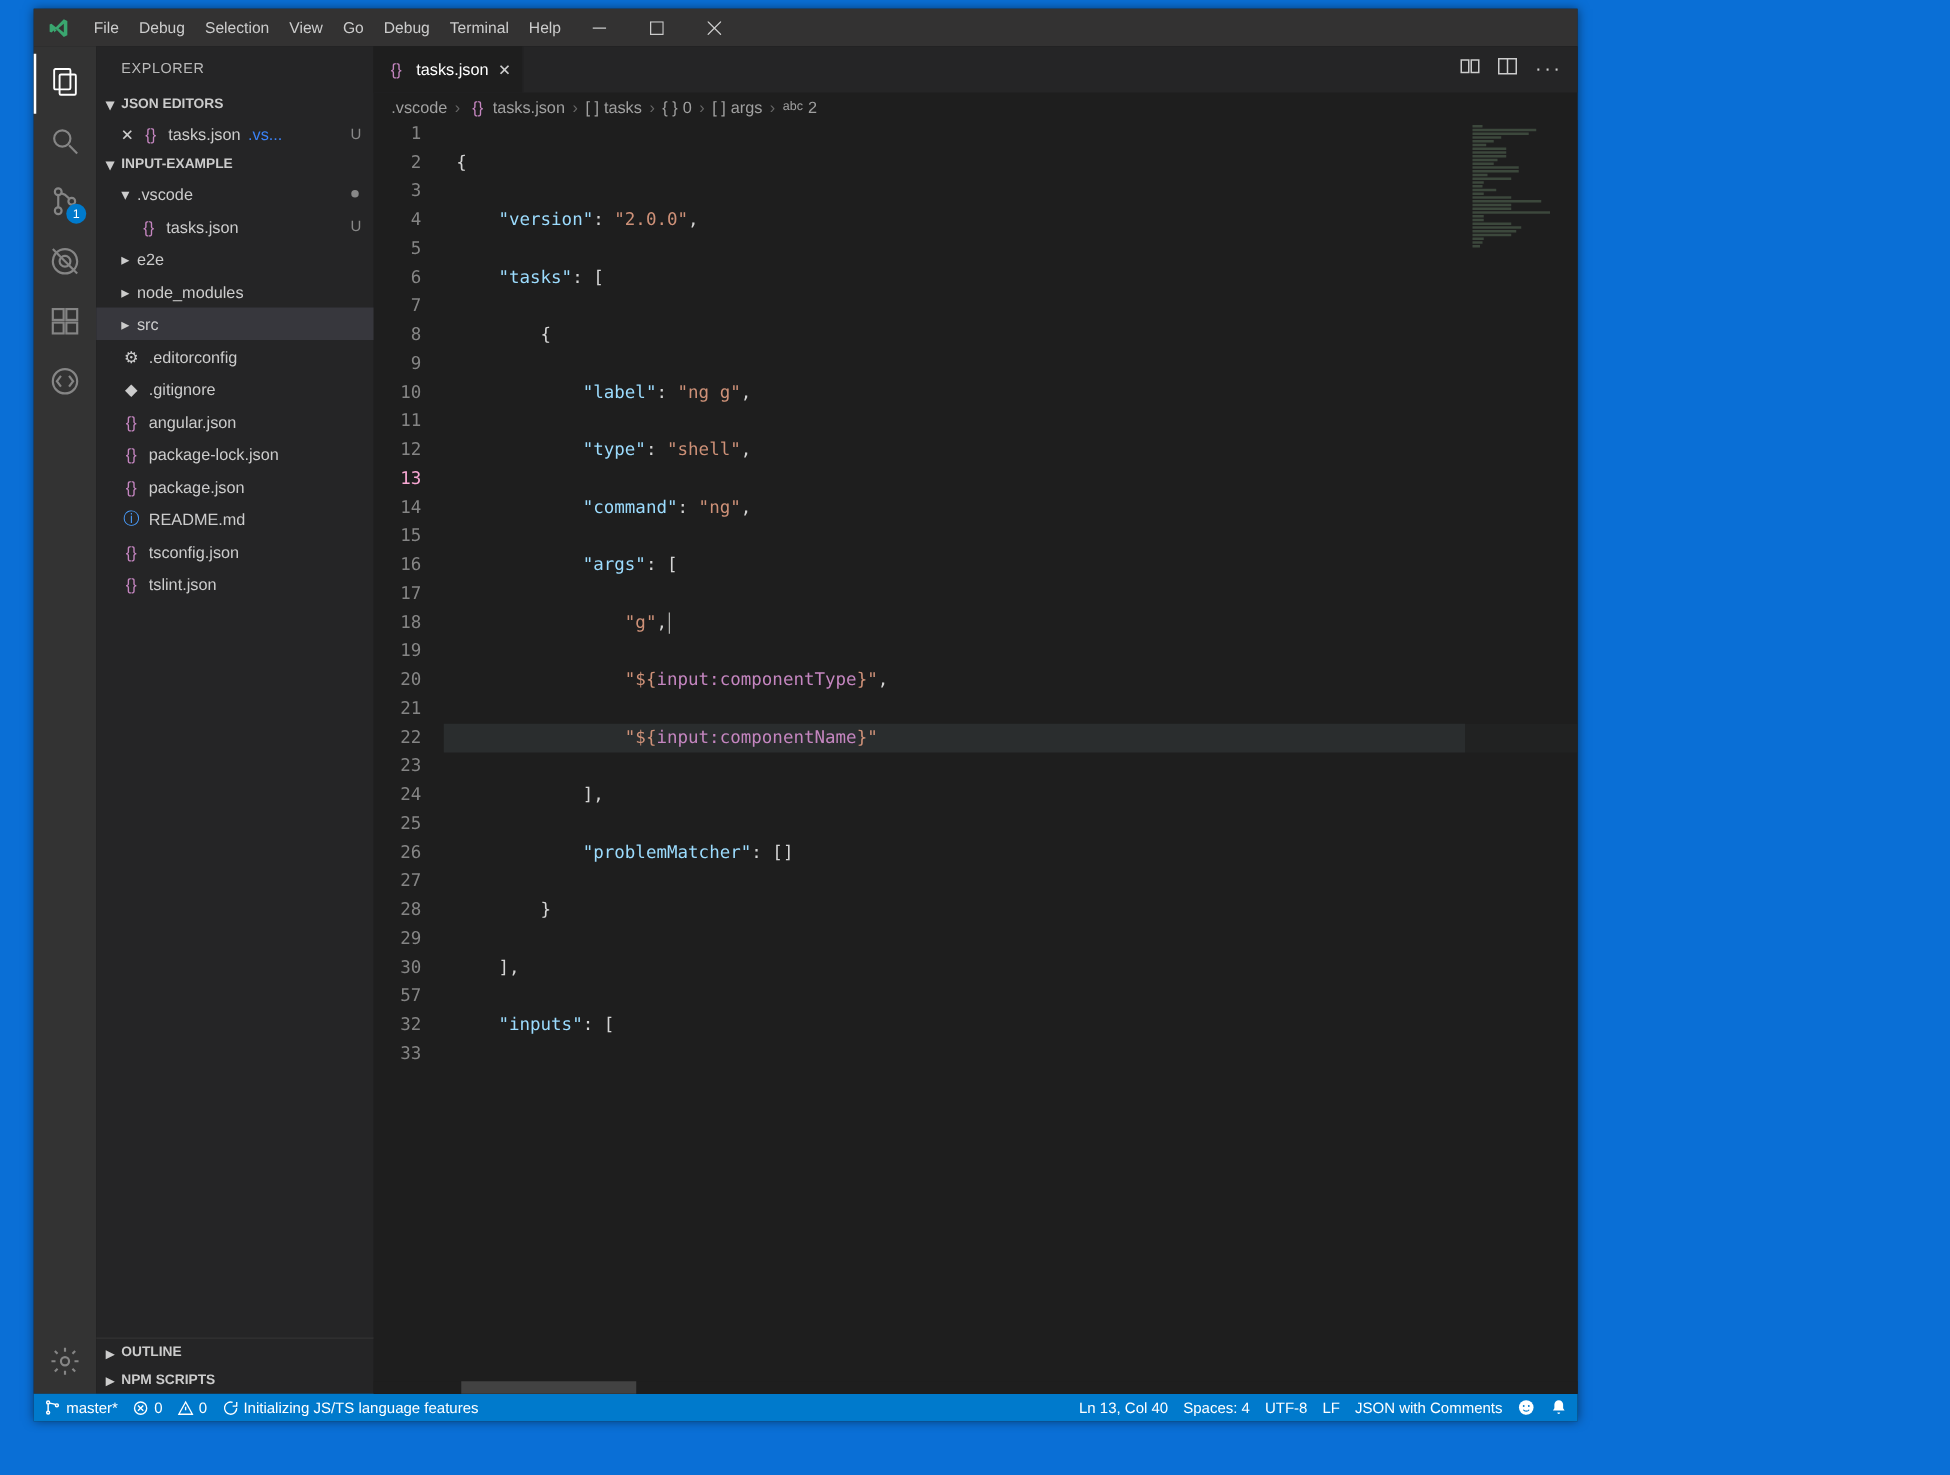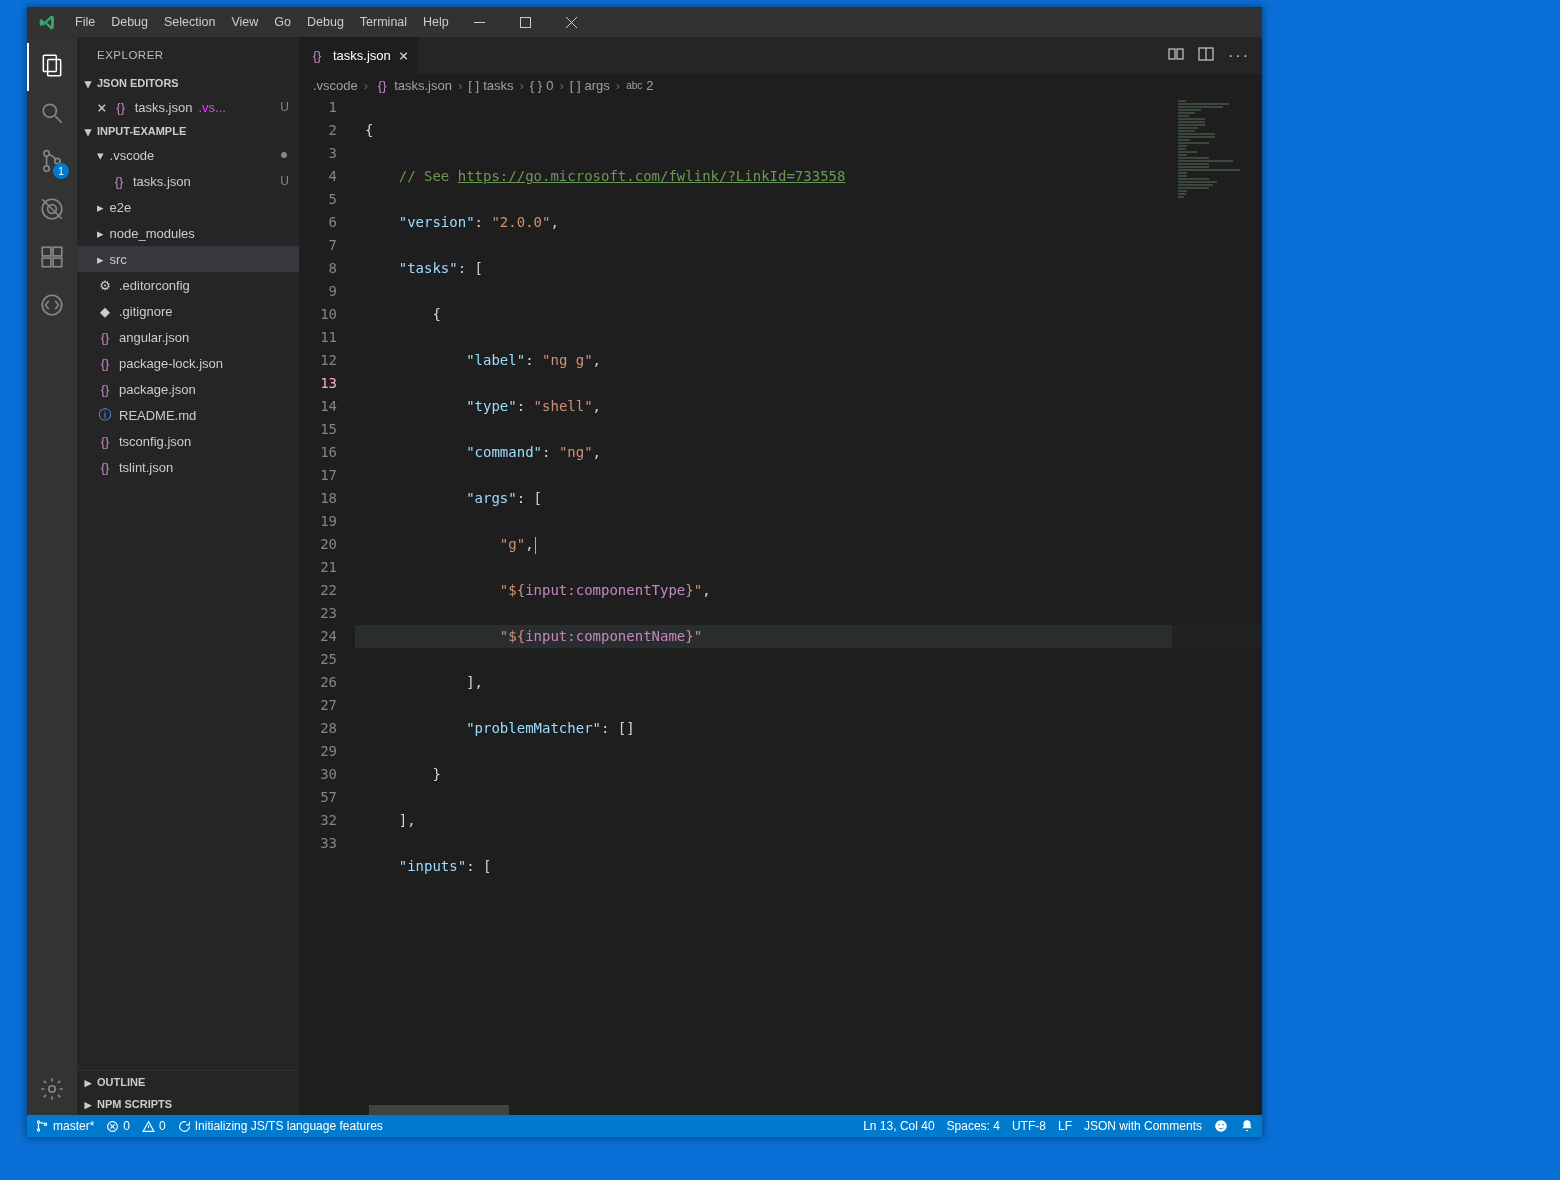--- a/index.html
+++ b/index.html
@@ -165,21 +165,21 @@
     <div class="sidebar">
       <div class="side-title">EXPLORER</div>
       <div class="side-sec-hdr">
           <span class="chev">▾</span>
           <span>JSON EDITORS</span>
         </div>
       <div class="tree-row indent1">
         <span class="close-x" style="color:#ccc">×</span>
         <span class="ficon" style="color:#c586c0">{}</span>
         <span>tasks.json</span>
-        <span style="color:#d946ef">.vs...</span>
+        <span style="color:#3b82f6">.vs...</span>
         <span class="status">U</span>
       </div>
       <div class="side-sec-hdr">
           <span class="chev">▾</span>
           <span>INPUT-EXAMPLE</span>
         </div>
       <div class="tree">
         <div class="tree-row indent1">
             <span class="chev">▾</span>
             <span>.vscode</span>
@@ -317,21 +317,20 @@
             <div class="ln">27</div>
             <div class="ln">28</div>
             <div class="ln">29</div>
             <div class="ln">30</div>
             <div class="ln">57</div>
             <div class="ln">32</div>
             <div class="ln">33</div>
         </div>
         <div class="code">
 <div class="line"><span class="tok-brace">{</span></div>
-<div class="line"><span class="tok-com">    // See </span><span class="tok-link">https://go.microsoft.com/fwlink/?LinkId=733558</span></div>
 <div class="line">    <span class="tok-key">"version"</span><span class="tok-punc">: </span><span class="tok-str">"2.0.0"</span><span class="tok-punc">,</span></div>
 <div class="line">    <span class="tok-key">"tasks"</span><span class="tok-punc">: [</span></div>
 <div class="line">        <span class="tok-brace">{</span></div>
 <div class="line">            <span class="tok-key">"label"</span><span class="tok-punc">: </span><span class="tok-str">"ng g"</span><span class="tok-punc">,</span></div>
 <div class="line">            <span class="tok-key">"type"</span><span class="tok-punc">: </span><span class="tok-str">"shell"</span><span class="tok-punc">,</span></div>
 <div class="line">            <span class="tok-key">"command"</span><span class="tok-punc">: </span><span class="tok-str">"ng"</span><span class="tok-punc">,</span></div>
 <div class="line">            <span class="tok-key">"args"</span><span class="tok-punc">: [</span></div>
 <div class="line">                <span class="tok-str">"g"</span><span class="tok-punc">,</span><span class="cursor"></span></div>
 <div class="line">                <span class="tok-str">"${</span><span class="tok-var">input:componentType</span><span class="tok-str">}"</span><span class="tok-punc">,</span></div>
 <div class="line hl">                <span class="tok-str">"${</span><span class="tok-var">input:componentName</span><span class="tok-str">}"</span></div>

